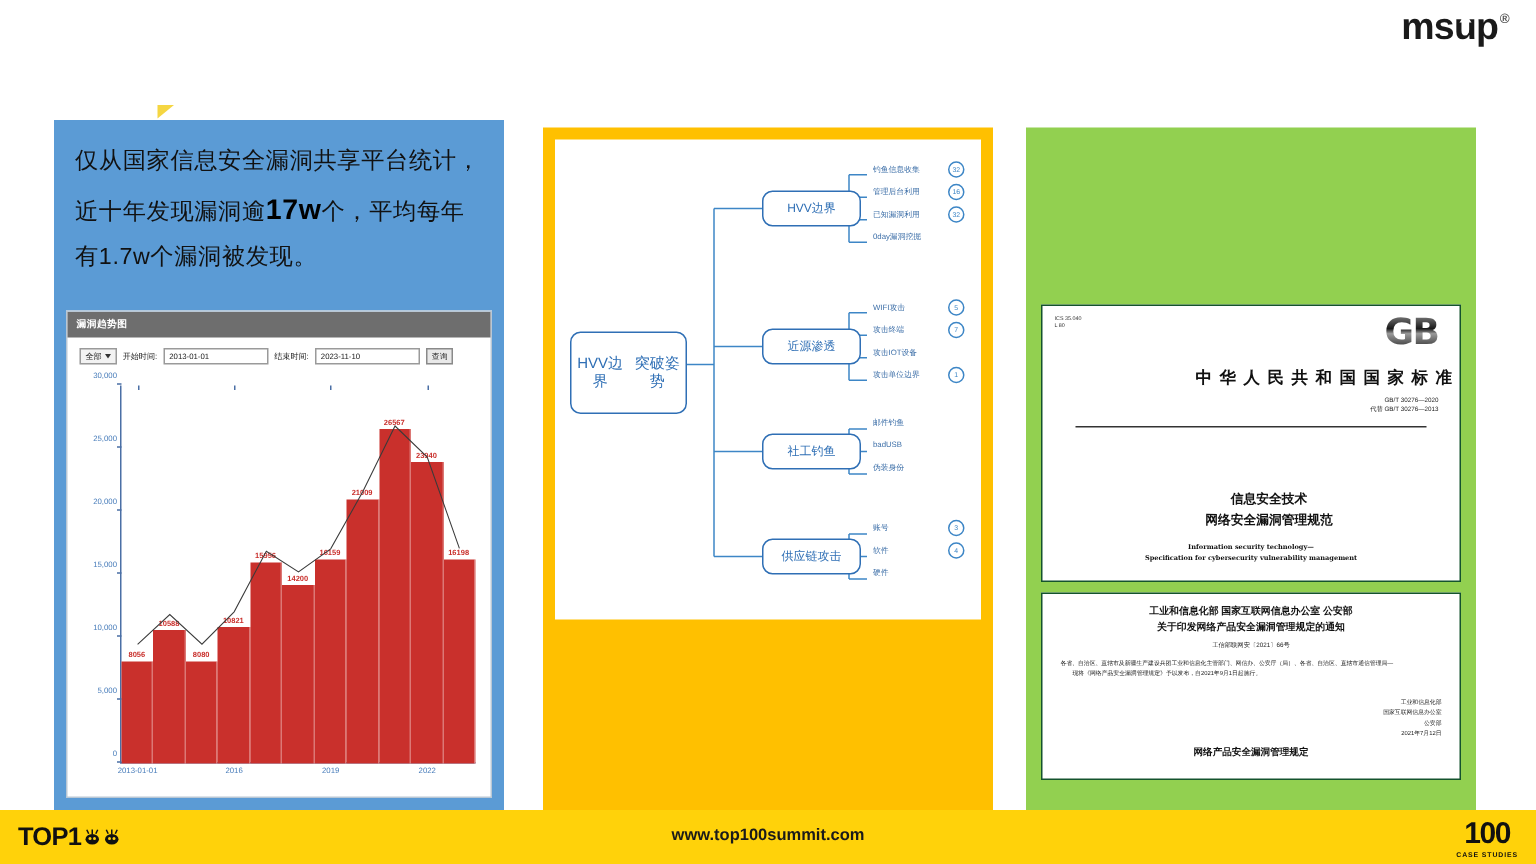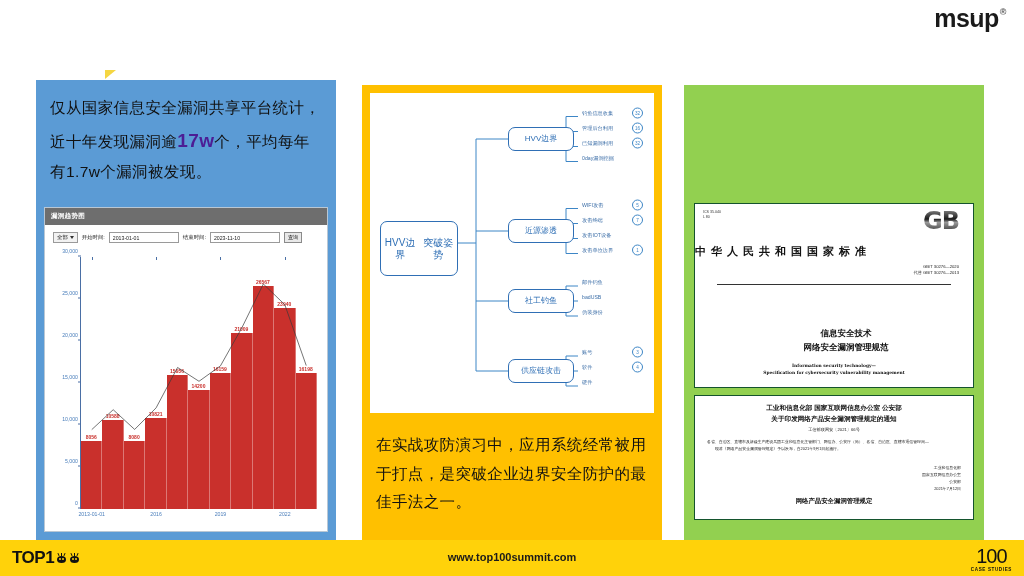--- a/index.html
+++ b/index.html
@@ -51,21 +51,21 @@
   .panel{position:absolute;box-sizing:border-box;}
   .panel-blue{left:36px;top:80px;width:300px;height:460px;background:#5b9bd5;}
   .panel-yellow{left:362px;top:85px;width:300px;height:455px;background:#ffc000;}
   .panel-green{left:684px;top:85px;width:300px;height:455px;background:#92d050;}
 
   .ptext{
     color:#111;font-size:15.5px;line-height:1.85;
     padding:14px 14px 6px 14px;
     font-weight:400;letter-spacing:.4px;
   }
-  .ptext .red{color:#4c1d95;font-weight:700;font-size:19px;}
+  .ptext .red{color:#000000;font-weight:700;font-size:19px;}
 
   
   .chart-card{
     position:absolute;left:8px;right:8px;top:127px;bottom:8px;
     background:#fff;border:1px solid #b9c7d4;box-sizing:border-box;
     display:flex;flex-direction:column;
   }
   .chart-head{
     background:#6e6e6e;color:#fff;font-size:6.5px;font-weight:700;
     padding:4px 6px;letter-spacing:.3px;
@@ -153,21 +153,21 @@
   .doc2{top:310px;height:125px;}
   .gb-icx{position:absolute;left:8px;top:6px;font-size:3.6px;color:#333;line-height:1.35;}
   .gb-logo{
     position:absolute;right:14px;top:5px;font-size:24px;font-weight:900;
     letter-spacing:-1px;line-height:1;
     background:linear-gradient(180deg,#8a8a8a 0%,#1a1a1a 42%,#9a9a9a 56%,#2a2a2a 100%);
     -webkit-background-clip:text;background-clip:text;color:transparent;
     font-family:"DejaVu Sans",sans-serif;
   }
   .gb-title{
-    position:absolute;left:0;right:0;top:40px;text-align:left;
+    position:absolute;left:0;right:0;top:40px;text-align:right;
     font-size:11px;font-weight:700;letter-spacing:5px;color:#111;
     font-family:"DejaVu Serif",serif;
   }
   .gb-code{position:absolute;right:14px;top:60px;text-align:right;font-size:4.2px;color:#222;line-height:1.5;}
   .gb-rule{position:absolute;left:22px;right:22px;top:80px;height:1px;background:#333;}
   .gb-sub{
     position:absolute;left:0;right:0;top:122px;text-align:center;
     font-size:8.5px;font-weight:700;color:#111;line-height:1.7;
     font-family:"DejaVu Sans",sans-serif;
     margin-left:24px;
@@ -202,21 +202,21 @@
   .bug .body{position:absolute;left:1px;top:3px;width:9px;height:7px;border-radius:50%;background:#111;}
   .bug .eye{position:absolute;top:5px;width:2px;height:2px;border-radius:50%;background:#ffd20a;}
   .bug .eye.l{left:3px;} .bug .eye.r{left:6px;}
   .bug .ant{position:absolute;top:0;width:1px;height:3px;background:#111;}
   .bug .ant.a{left:2px;transform:rotate(-25deg);}
   .bug .ant.b{left:5px;}
   .bug .ant.c{left:8px;transform:rotate(25deg);}
   .foot-right{
     position:absolute;right:12px;top:6px;text-align:center;color:#111;
   }
-  .foot-right .num{font-size:20px;font-weight:400;line-height:1;letter-spacing:-1px;}
+  .foot-right .num{font-size:20px;font-weight:700;line-height:1;letter-spacing:-1px;}
   .foot-right .cap{font-size:4.6px;font-weight:700;letter-spacing:.6px;margin-top:1px;}
 </style>
 </head>
 <body>
 
 <div class="slide">
 
   <div class="brand">
     <span>ms</span>
       <span class="u-arrow">u<span class="arw"></span><span class="arwstem"></span></span>
@@ -383,21 +383,20 @@
           <div class="mm-leaf" style="left: 212px; top: 189px;">邮件钓鱼</div>
           <div class="mm-leaf" style="left: 212px; top: 204px;">badUSB</div>
           <div class="mm-leaf" style="left: 212px; top: 219px;">伪装身份</div>
           <div class="mm-leaf" style="left: 212px; top: 259px;">账号</div>
           <div class="mm-badge" style="left: 262px; top: 259px;">3</div>
           <div class="mm-leaf" style="left: 212px; top: 274px;">软件</div>
           <div class="mm-badge" style="left: 262px; top: 274px;">4</div>
           <div class="mm-leaf" style="left: 212px; top: 289px;">硬件</div>
         </div>
     </div>
-    <div class="ybottom">在实战攻防演习中，应用系统经常被用于打点，是突破企业边界安全防护的最佳手法之一。</div>
   </div>
 
   <div class="panel panel-green">
 
     <div class="doc doc1">
       <div class="gb-icx" style="white-space:pre">ICS 35.040
 L 80</div>
       <div class="gb-logo">GB</div>
       <div class="gb-title">中华人民共和国国家标准</div>
       <div class="gb-code" style="white-space:pre">GB/T 30276—2020

